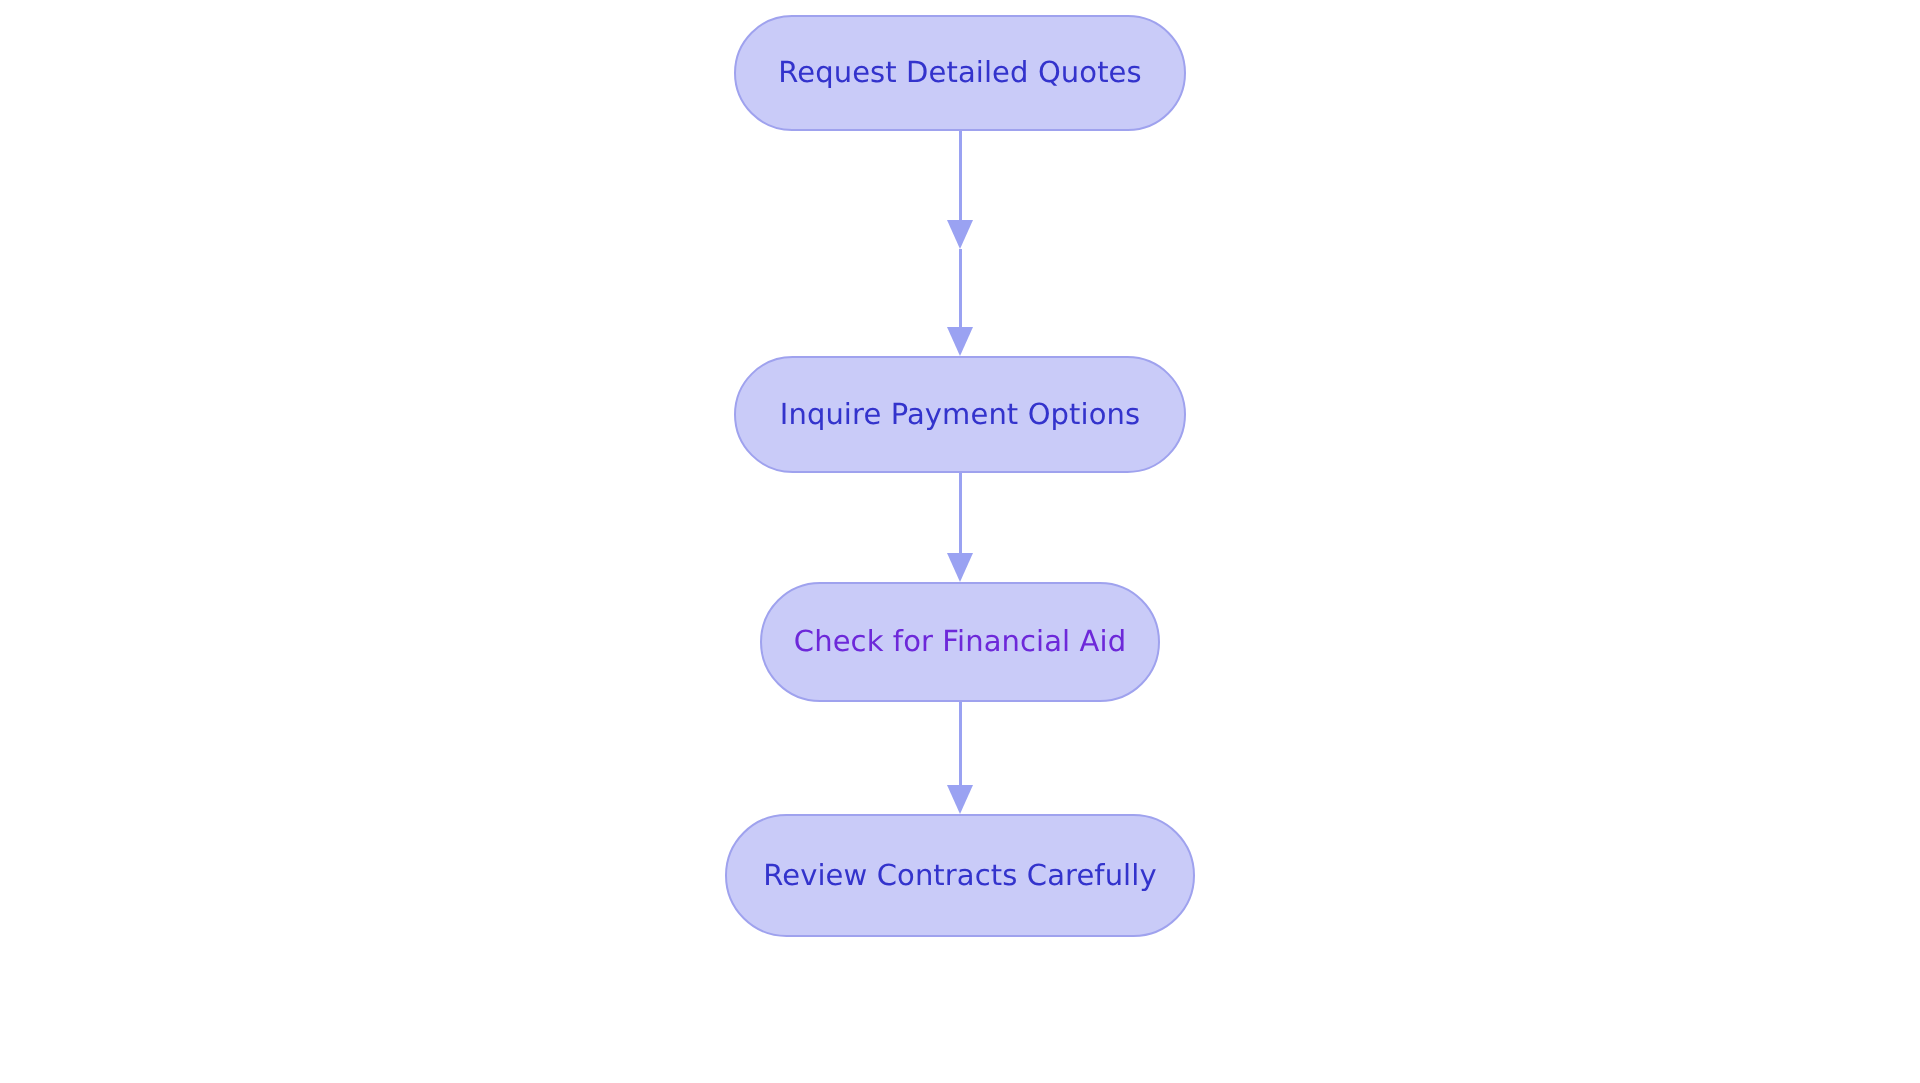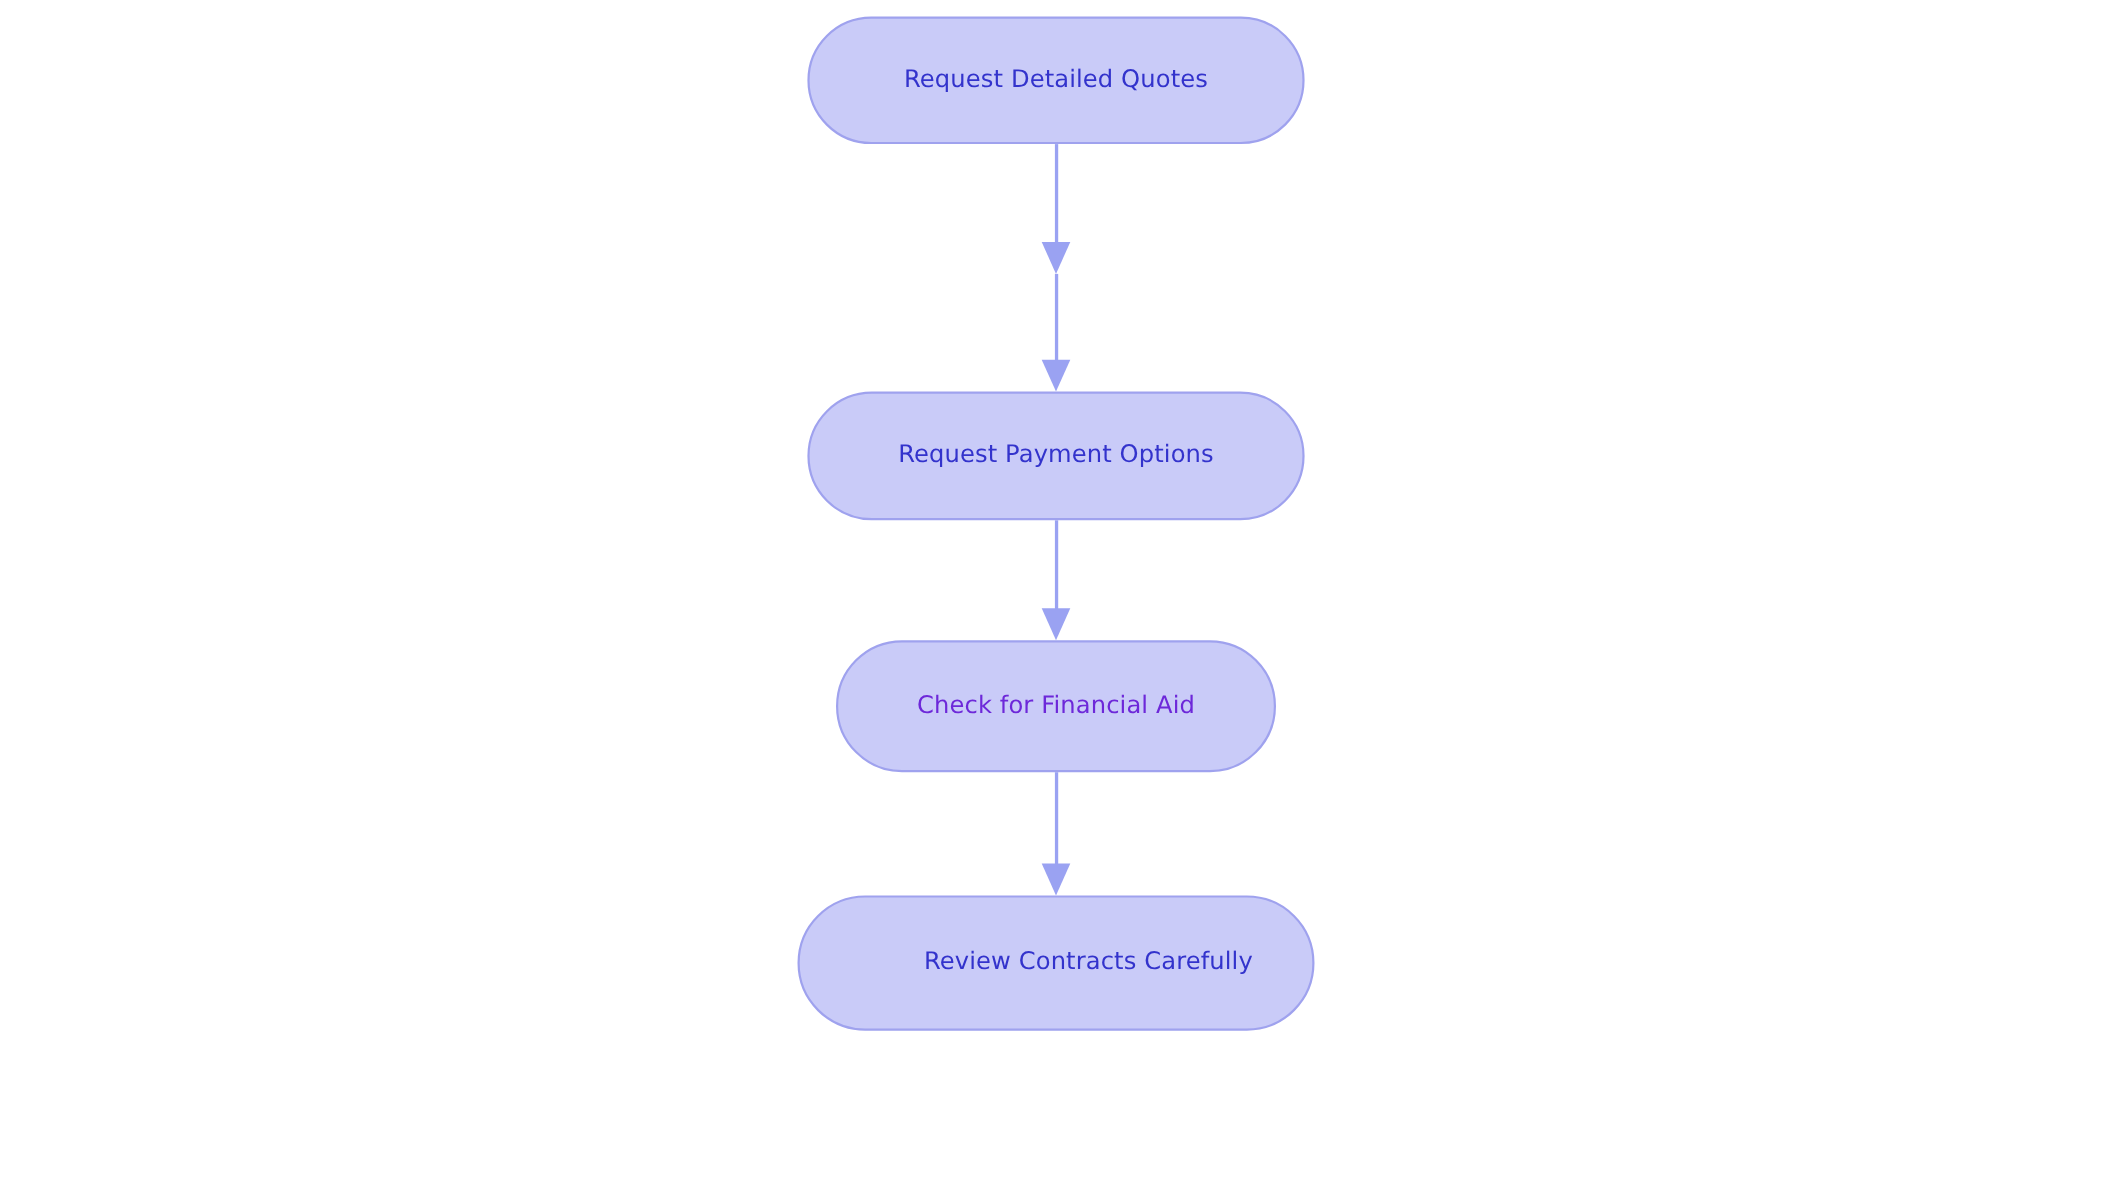--- a/index.html
+++ b/index.html
@@ -37,21 +37,21 @@
   .node {
     box-sizing: border-box;
     display: flex;
     align-items: center;
     justify-content: center;
     background: #c9cbf8;
     border: 2px solid #9fa2ee;
     border-radius: 999px;
     color: #3333cc;
     font-family: "DejaVu Sans", "Liberation Sans", sans-serif;
-    font-size: 22px;
+    font-size: 29px;
     font-weight: 400;
     letter-spacing: 0.1px;
     line-height: 1.1;
     white-space: nowrap;
     padding: 0 54px;
     text-rendering: geometricPrecision;
     -webkit-font-smoothing: antialiased;
   }
 
   .node-label {
@@ -113,35 +113,35 @@
       <div class="connector-head" style="border-top-color: rgb(154, 162, 242);"></div>
     </div>
 
 
     <div class="connector c1">
       <div class="connector-stem" style="background: rgb(154, 162, 242);"></div>
       <div class="connector-head" style="border-top-color: rgb(154, 162, 242);"></div>
     </div>
 
     <div class="node n2" style="background: rgb(201, 203, 248); border-color: rgb(159, 162, 238); color: rgb(51, 51, 204);">
-      <span class="node-label">Request Payment Options</span>
+      <span class="node-label">Inquire Payment Options</span>
     </div>
 
     <div class="connector c2">
       <div class="connector-stem" style="background: rgb(154, 162, 242);"></div>
       <div class="connector-head" style="border-top-color: rgb(154, 162, 242);"></div>
     </div>
 
     <div class="node n3" style="background: rgb(201, 203, 248); border-color: rgb(159, 162, 238); color: #6d28d9;">
       <span class="node-label">Check for Financial Aid</span>
     </div>
 
     <div class="connector c3">
       <div class="connector-stem" style="background: rgb(154, 162, 242);"></div>
       <div class="connector-head" style="border-top-color: rgb(154, 162, 242);"></div>
     </div>
 
-    <div class="node n4" style="background: rgb(201, 203, 248); border-color: rgb(159, 162, 238); color: rgb(51, 51, 204); justify-content: flex-end;">
+    <div class="node n4" style="background: rgb(201, 203, 248); border-color: rgb(159, 162, 238); color: rgb(51, 51, 204);">
       <span class="node-label">Review Contracts Carefully</span>
     </div>
 
   </div>
 </div>
 
 </body></html>

